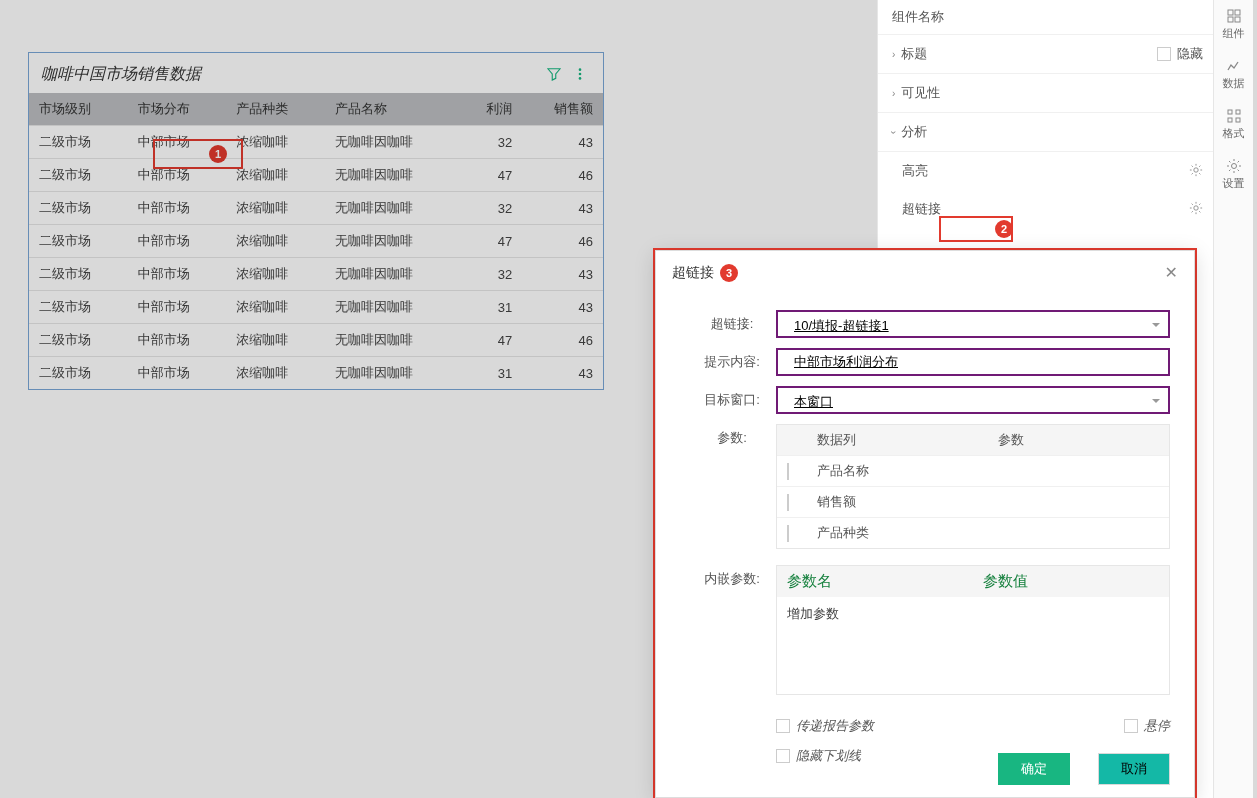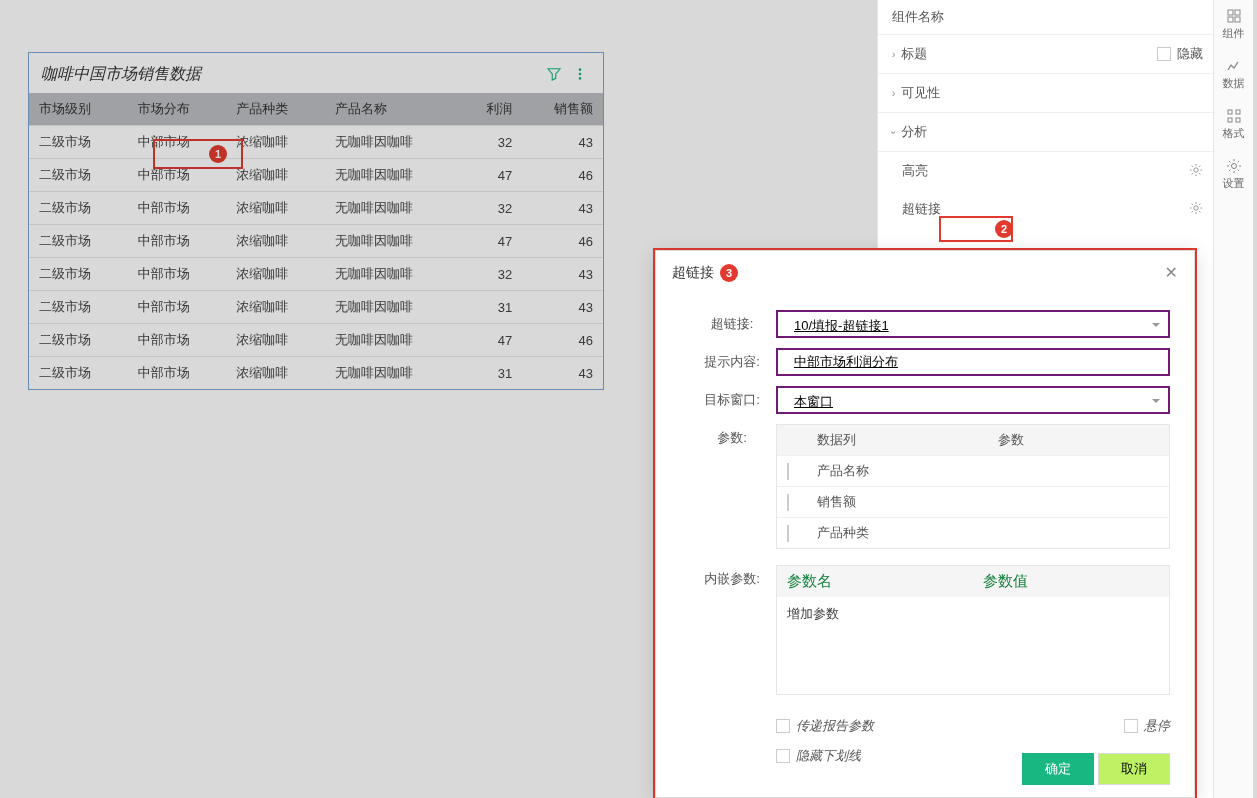--- a/index.html
+++ b/index.html
@@ -65,22 +65,22 @@
     .param-chk { width: 14px; height: 14px; border: 1px solid #ccc; }
     
     .emb-tbl { width: 100%; border: 1px solid #e6e6e6; height: 130px; }
     .emb-hd { display: flex; background: #f5f5f5; }
     .emb-hd > div { flex: 1; padding: 6px 10px; font-size: 15px; color: #15803d; }
     .emb-add { padding: 8px 10px; color: #404040; font-size: 13px; cursor: pointer; }
     
     .opt-row { display: flex; margin-top: 12px; padding-left: 0; font-style: italic; }
     .opt-item { display: flex; align-items: center; font-size: 13px; color: #555; }
     
-    .modal-footer { position: absolute; bottom: 12px; right: 24px; display: flex; gap: 4px; }
-    .btn { padding: 6px 22px; font-size: 13px; cursor: pointer; border: 1px solid #d9d9d9; background: #bef264; }
+    .modal-footer { position: absolute; bottom: 12px; right: 24px; display: flex; gap: 28px; }
+    .btn { padding: 6px 22px; font-size: 13px; cursor: pointer; border: 1px solid #d9d9d9; background: #14b8a6; }
     .btn-ok { background: #18b681; color: #fff; border-color: #18b681; }
   </style>
 </head>
 <body>
 
 <div class="overlay"></div>
 
 <div class="canvas">
   <div class="widget">
     <div class="widget-header">

